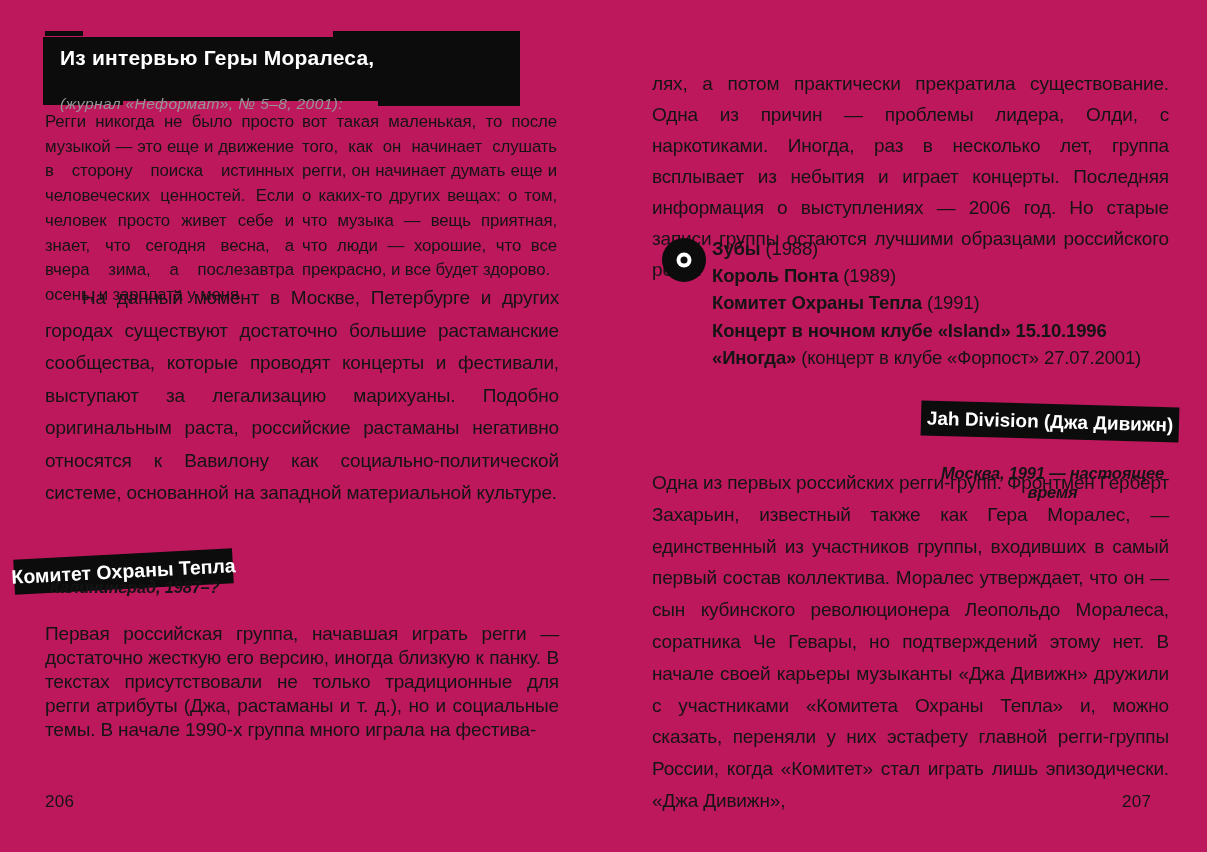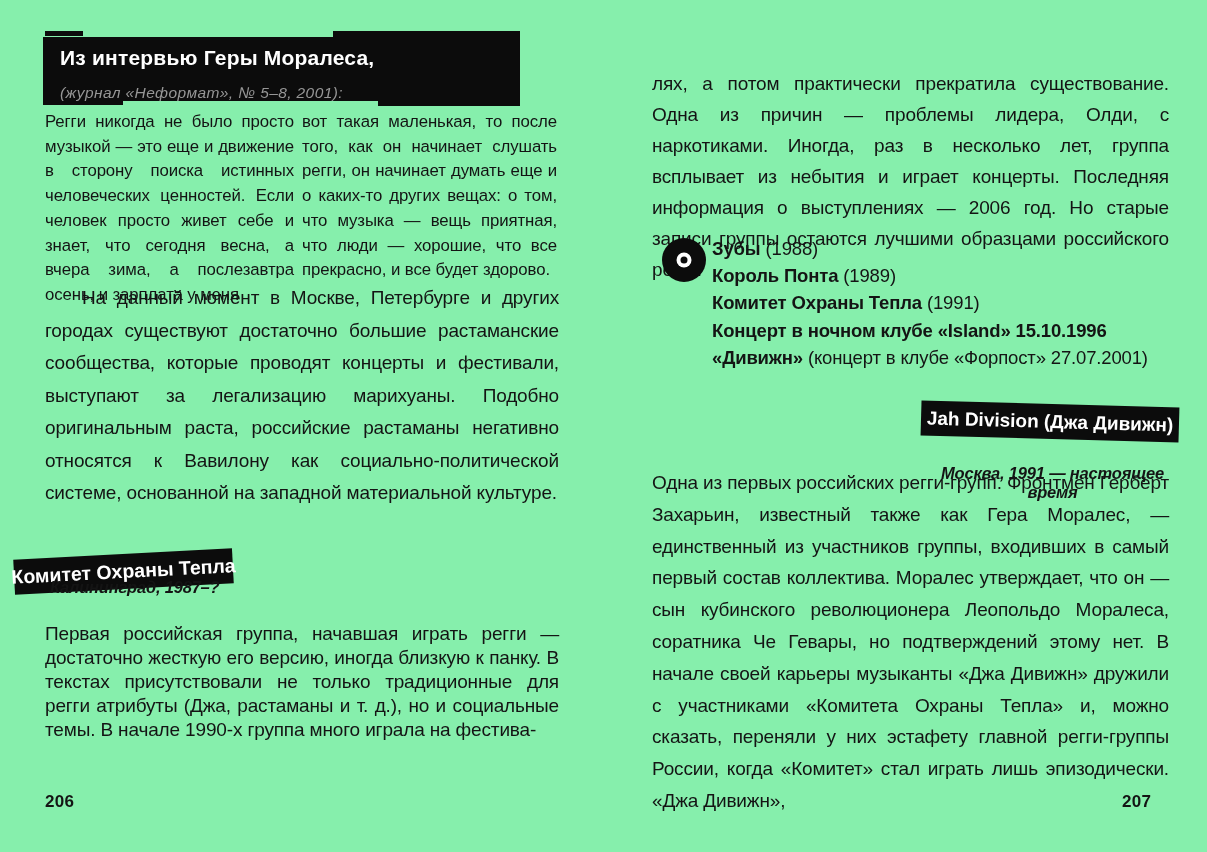--- a/index.html
+++ b/index.html
@@ -1,29 +1,29 @@
 <!DOCTYPE html>
 <html lang="ru"><head>
 <meta charset="utf-8">
 <style>
   html,body{margin:0;padding:0;background:#ffffff;}
   .page{
-    position:relative;width:1207px;height:852px;background:#86efac;
+    position:relative;width:1207px;height:852px;background:#be185d;
     font-family:"Liberation Sans","DejaVu Sans",sans-serif;color:#141414;
     overflow:hidden;
   }
   .abs{position:absolute;}
   
   .blackbox{background:#0c0c0c;color:#ffffff;}
   .header-box{
     left:43px;top:37px;width:477px;height:64px;
     padding:9px 0 0 17px;box-sizing:border-box;
   }
   .header-title{font-size:21px;font-weight:bold;letter-spacing:.2px;}
-  .header-source{margin-top:14px;font-size:15.5px;font-style:italic;color:#969696;letter-spacing:.4px;}
+  .header-source{margin-top:25px;font-size:15.5px;font-style:italic;color:#969696;letter-spacing:.4px;}
   .art{position:absolute;background:#0c0c0c;}
   
   .col{top:110px;font-size:16.8px;line-height:24.7px;text-align:justify;letter-spacing:-.1px;}
   .col1{left:45px;width:249px;}
   .col2{left:302px;width:255px;}
   
   .para{font-size:19px;letter-spacing:-.15px;text-align:justify;}
   .p-left1{left:45px;top:282px;width:514px;line-height:32.5px;text-indent:37px;}
   .p-left2{left:45px;top:622px;width:514px;line-height:24px;}
   .p-right1{left:652px;top:24px;width:517px;line-height:31px;margin-top:44px;}
@@ -53,21 +53,21 @@
     content:"";position:absolute;left:50%;top:50%;transform:translate(-50%,-50%);
     width:15px;height:15px;border-radius:50%;background:#ffffff;
   }
   .disc-icon::after{
     content:"";position:absolute;left:50%;top:50%;transform:translate(-50%,-50%);
     width:7px;height:7px;border-radius:50%;background:#0c0c0c;
   }
   .disco{left:712px;top:235px;width:465px;font-size:18.5px;line-height:27.2px;letter-spacing:-.15px;}
   .disco .b{font-weight:bold;}
   
-  .pagenum{font-size:17px;font-weight:bold;letter-spacing:.3px;}
+  .pagenum{font-size:17px;font-weight:normal;letter-spacing:.3px;}
   .pn-left{left:45px;top:792px;}
   .pn-right{left:1122px;top:792px;}
 </style>
 </head>
 <body>
 
 <div class="page">
 
   <div class="art" style="left:45px;top:31px;width:38px;height:5px;"></div>
   <div class="art" style="left:333px;top:31px;width:187px;height:6px;"></div>
@@ -93,21 +93,21 @@
 
   <div class="abs para p-right1">лях, а потом практически прекратила существование. Одна из причин — проблемы лидера, Олди, с наркотиками. Иногда, раз в несколько лет, группа всплывает из небытия и играет концерты. Последняя информация о выступлениях — 2006 год. Но старые записи группы остаются лучшими образцами российского регги.</div>
 
   <div class="abs disc-icon"></div>
 
   <div class="abs disco">
     <div><span class="b">Зубы</span><span> (1988)</span></div>
     <div><span class="b">Король Понта</span><span> (1989)</span></div>
     <div><span class="b">Комитет Охраны Тепла</span><span> (1991)</span></div>
     <div><span class="b">Концерт в ночном клубе «Island» 15.10.1996</span><span></span></div>
-    <div><span class="b">«Дивижн»</span><span> (концерт в клубе «Форпост» 27.07.2001)</span></div>
+    <div><span class="b">«Иногда»</span><span> (концерт в клубе «Форпост» 27.07.2001)</span></div>
   </div>
 
   <div class="abs blackbox band-box jah-box">Jah Division (Джа Дивижн)</div>
   <div class="abs origin origin-jah">Москва, 1991 — настоящее время</div>
 
   <div class="abs para p-right2">Одна из первых российских регги-групп. Фронтмен Герберт Захарьин, известный также как Гера Моралес, — единственный из участников группы, входивших в самый первый состав коллектива. Моралес утверждает, что он — сын кубинского революционера Леопольдо Моралеса, соратника Че Гевары, но подтверждений этому нет. В начале своей карьеры музыканты «Джа Дивижн» дружили с участниками «Комитета Охраны Тепла» и, можно сказать, переняли у них эстафету главной регги-группы России, когда «Комитет» стал играть лишь эпизодически. «Джа Дивижн»,</div>
 
   <div class="abs pagenum pn-right">207</div>
 
 </div>

